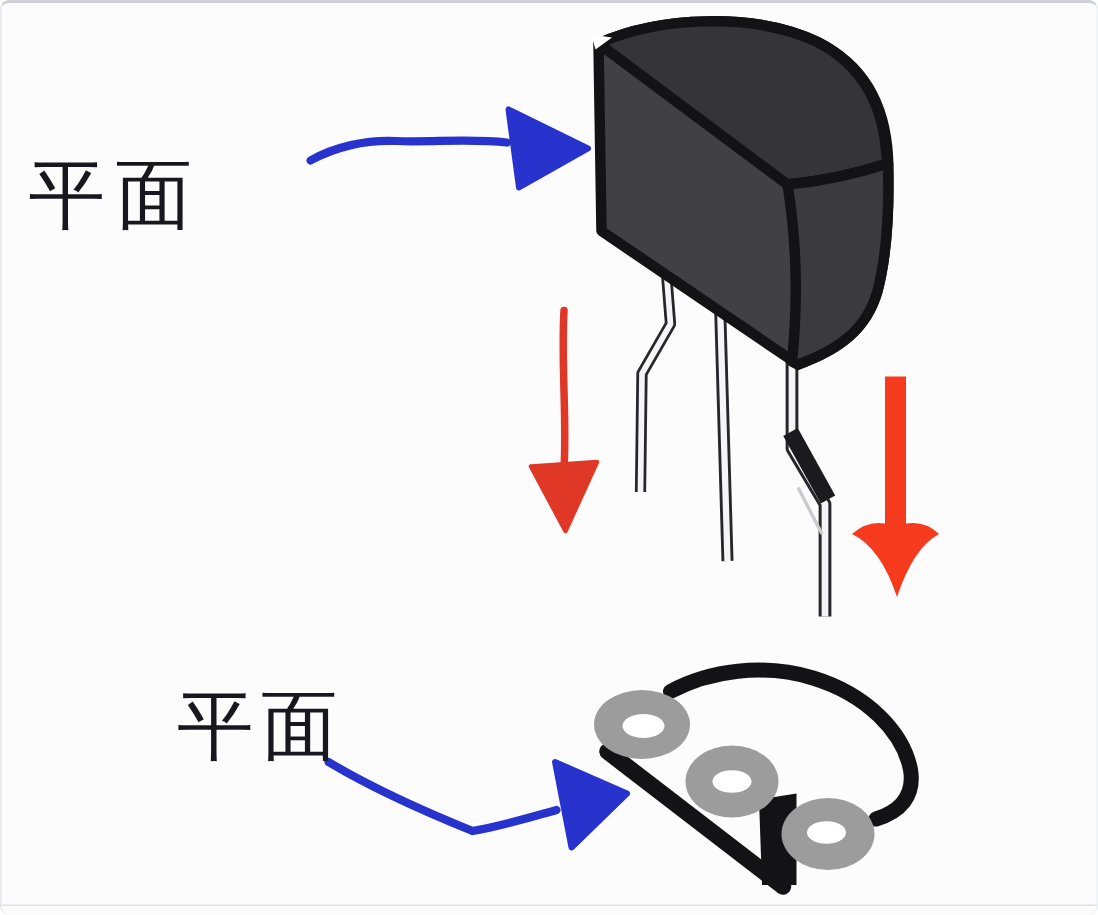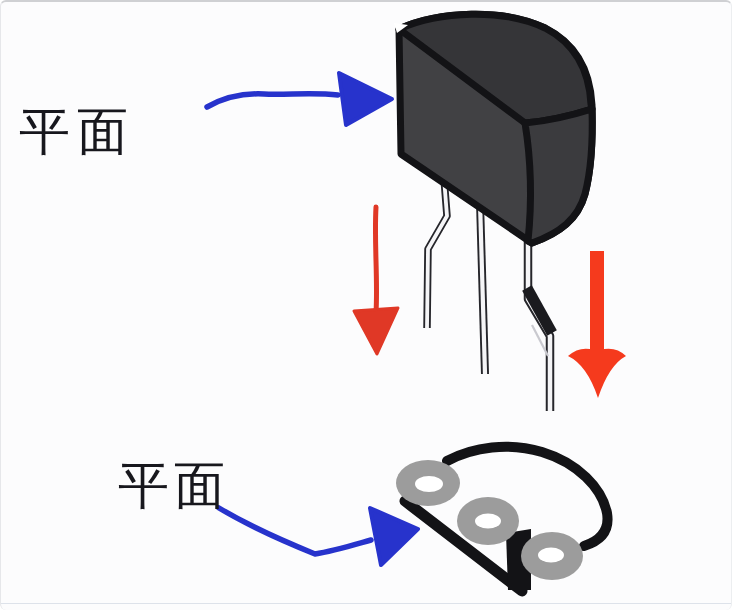--- a/index.html
+++ b/index.html
@@ -30,21 +30,21 @@
     box-sizing:border-box;
     font-family:"Liberation Sans", sans-serif;
   }
   .bottom-rule{
     position:absolute;left:0;top:601px;width:732px;height:1px;
     background:#dde2ea;
   }
   .cjk-label{
     position:absolute;
     color:var(--label-ink);
-    font-family:Liberation Sans, sans-serif;
+    font-family:Liberation Serif, serif;
     font-size:51px;
     line-height:1;
     white-space:nowrap;
     user-select:none;
   }
   .label-top{left:18px;top:104px;letter-spacing:7px;}
   .label-bottom{left:117px;top:458px;letter-spacing:5px;}
   svg.diagram{position:absolute;left:0;top:0;}
 </style>
 </head>

